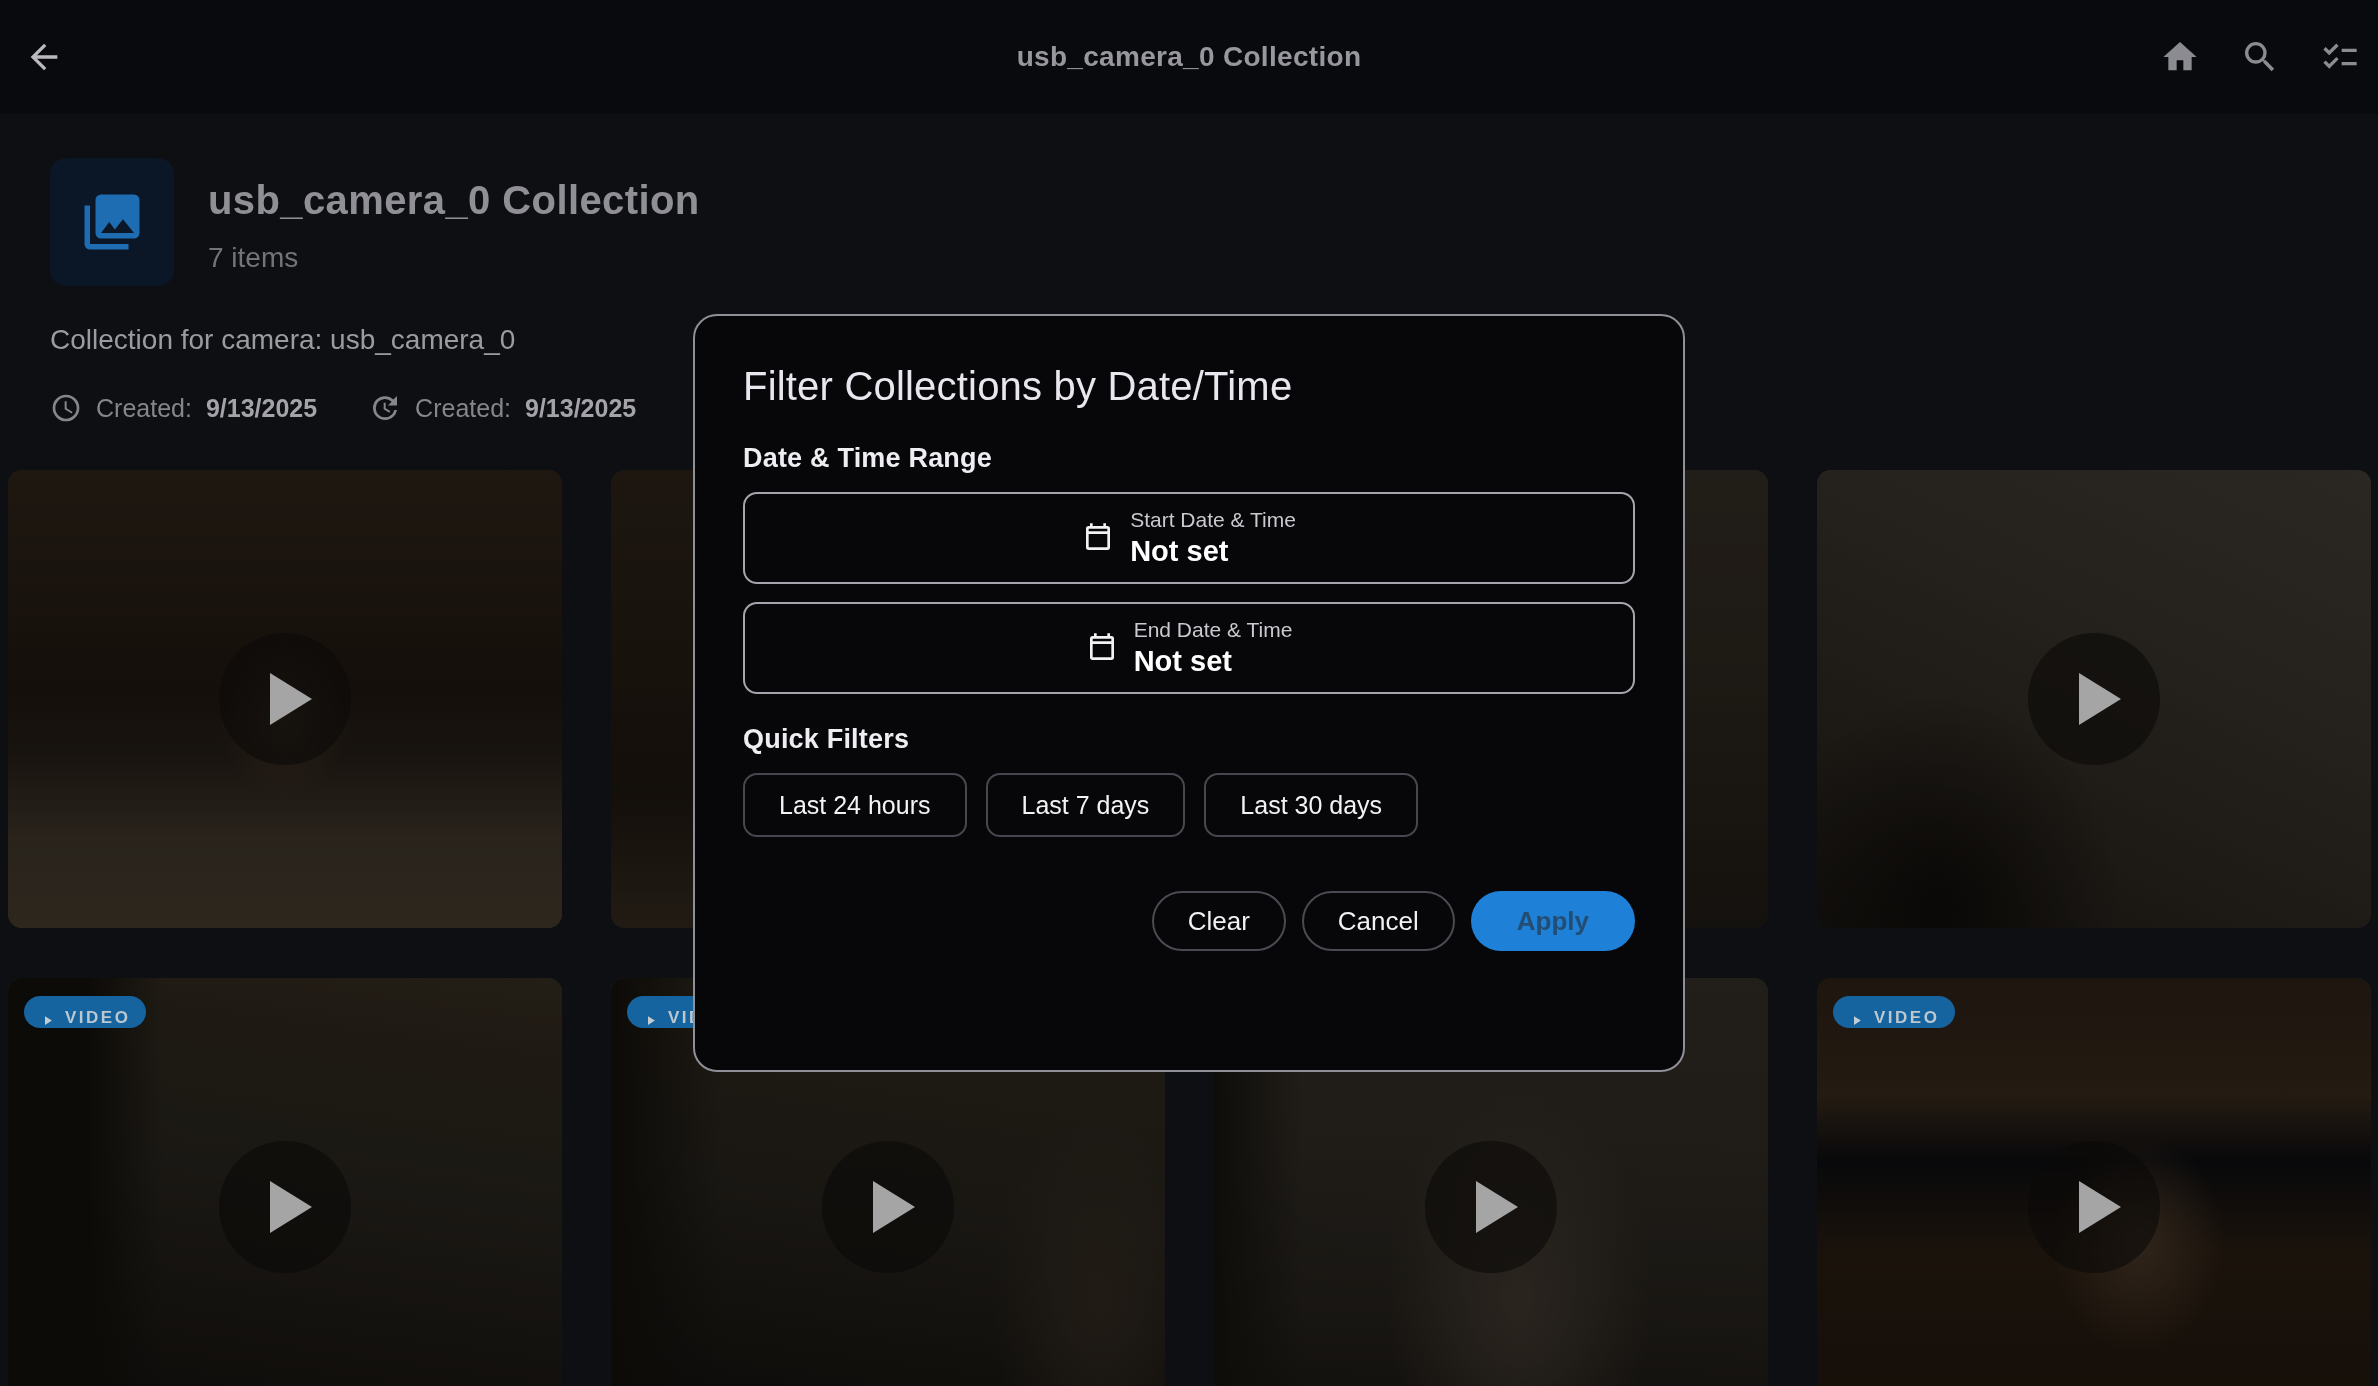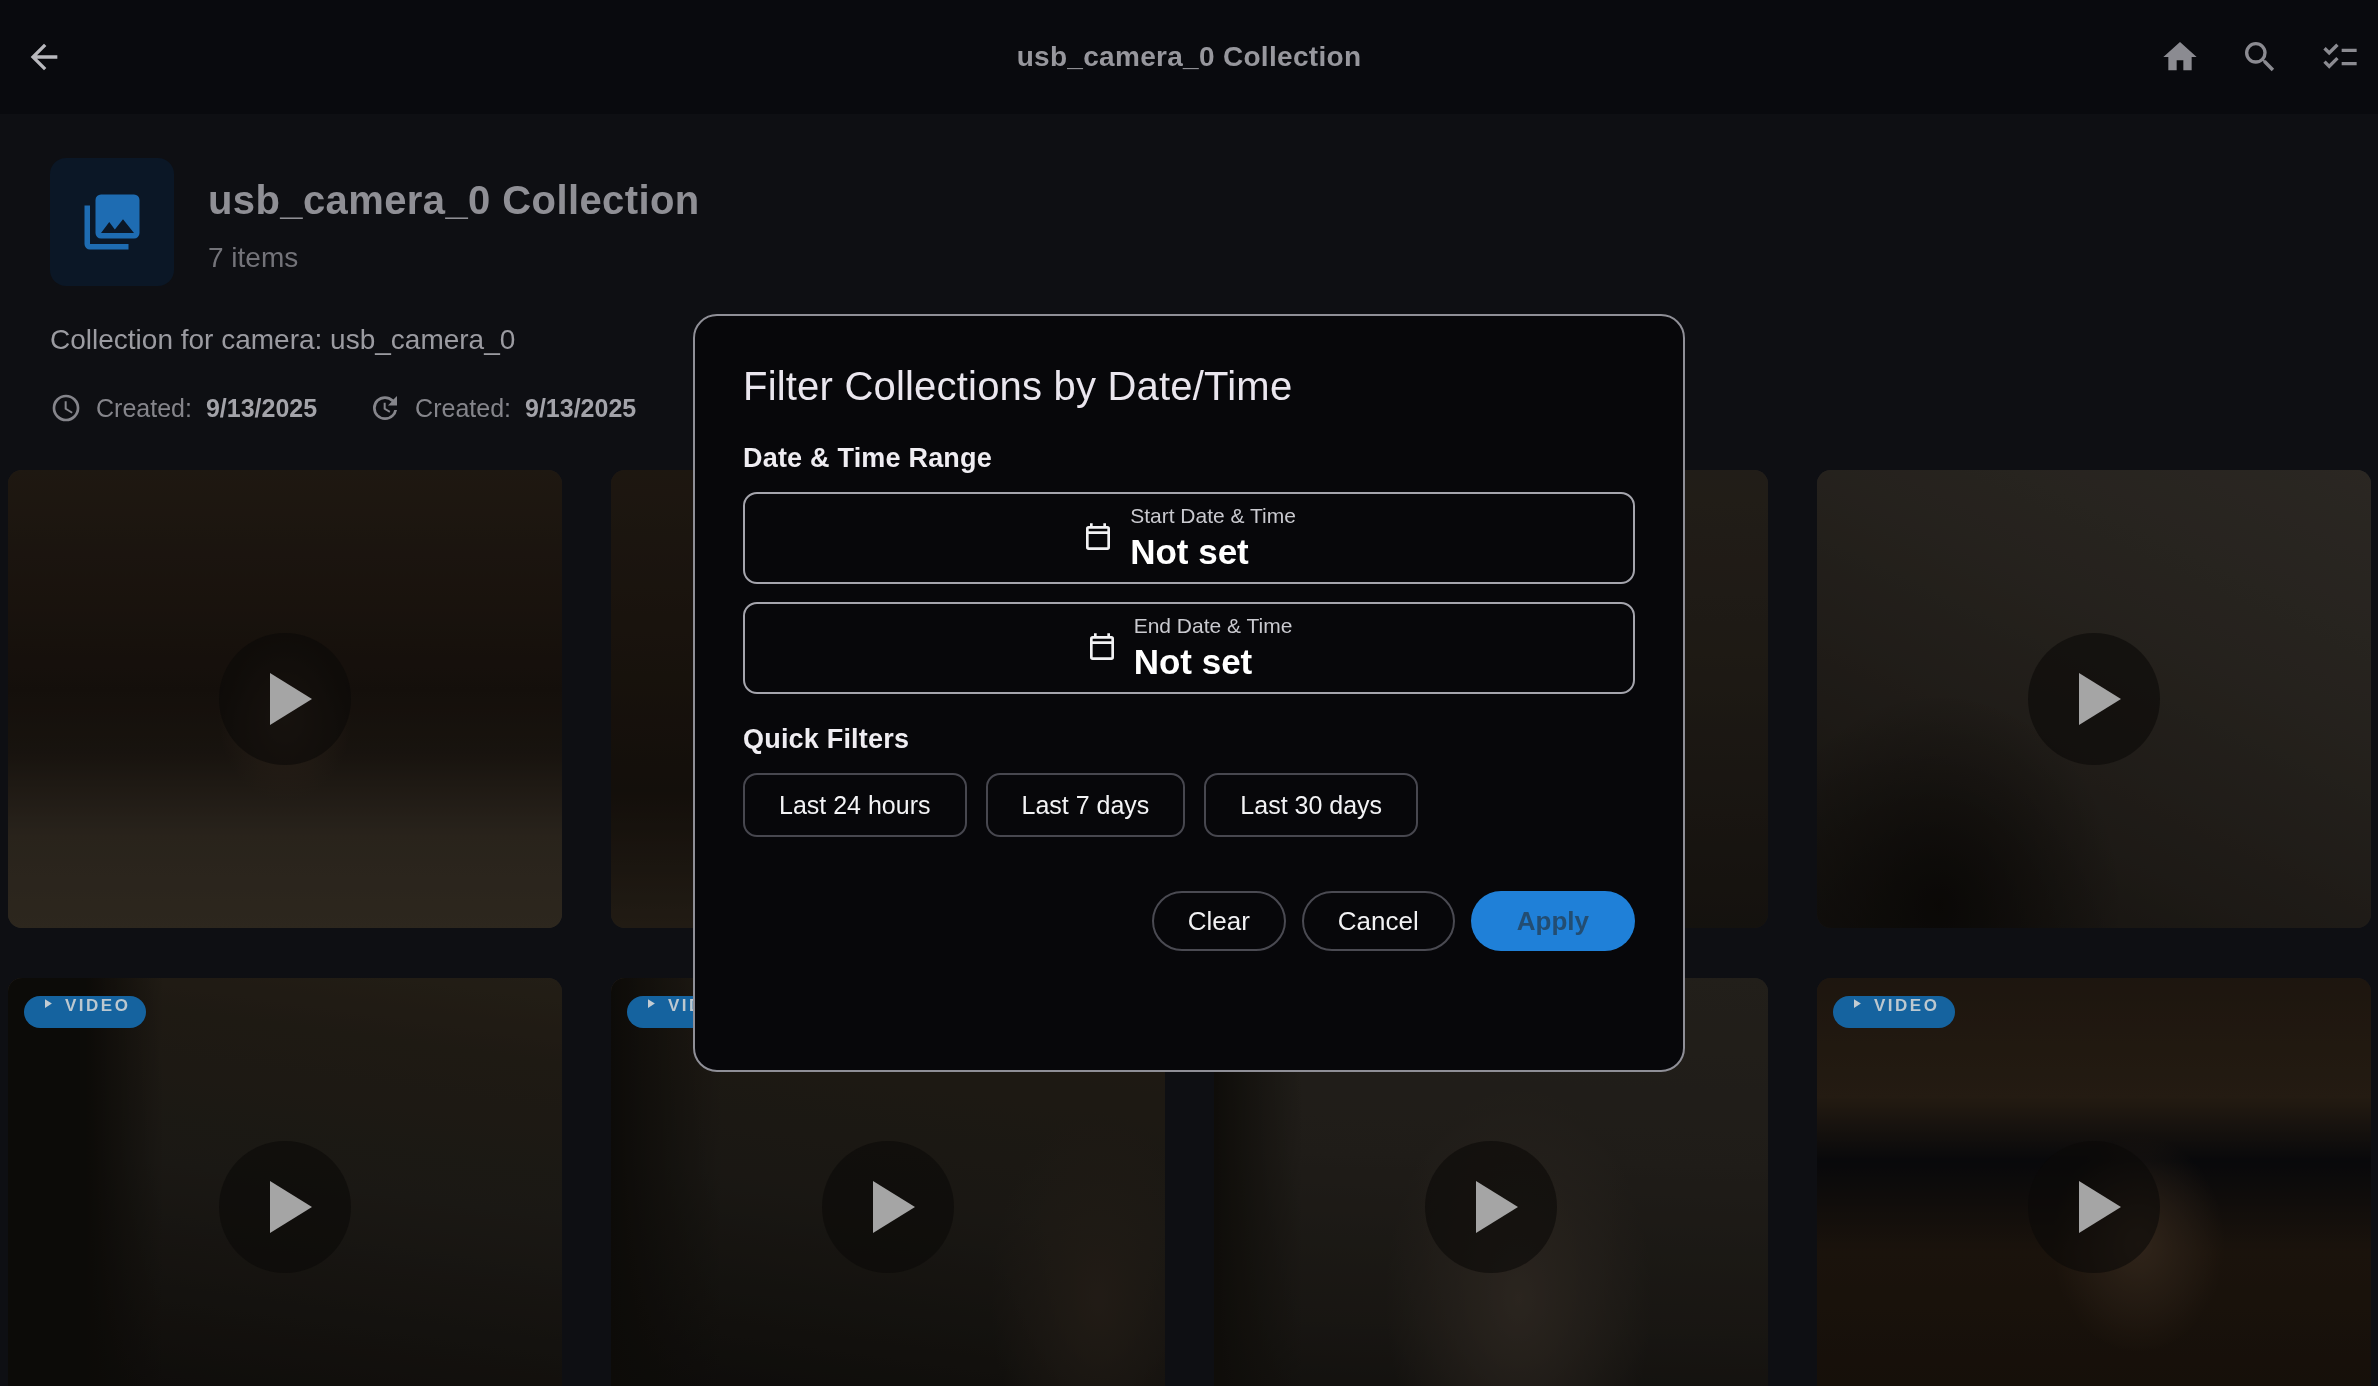--- a/index.html
+++ b/index.html
@@ -71,41 +71,41 @@
       linear-gradient(180deg,#33261a 0%,#3e2f1f 26%,#32251708 40%,#2e2115 60%,#241a10 100%);}
   .play-overlay{
     position:absolute;left:50%;top:50%;transform:translate(-50%,-50%);
     width:132px;height:132px;border-radius:50%;background:rgba(12,10,8,.62);
     display:flex;align-items:center;justify-content:center;
   }
   .play-tri{width:0;height:0;border-top:26px solid transparent;border-bottom:26px solid transparent;
     border-left:42px solid #a5a5a5;margin-left:12px;}
   .video-badge{
     position:absolute;left:16px;top:18px;height:32px;padding:0 16px;border-radius:16px;
-    background:#15639f;display:flex;align-items:flex-start;gap:10px;
+    background:#15639f;display:flex;align-items:flex-end;gap:10px;
   }
   .video-badge svg{width:15px;height:15px;color:#c2ccd3;}
   .video-badge span{font-size:17px;font-weight:bold;letter-spacing:2.5px;color:#bcc8d0;}
   
   .modal{
     position:absolute;left:693px;top:314px;width:992px;height:758px;z-index:10;
     background:#07070a;border:2px solid #8f8f97;border-radius:24px;
     box-sizing:border-box;padding:46px 48px;color:#ecebf0;
   }
   .modal-title{font-size:40px;font-weight:400;color:#eae6ee;margin:2px 0 34px;letter-spacing:.2px;}
   .section-label{font-size:27px;font-weight:bold;color:#efedf2;margin:12px 0 18px;letter-spacing:.2px;}
   .field-btn{
     width:100%;height:92px;box-sizing:border-box;margin-bottom:18px;
     background:transparent;border:2px solid #a5a5ad;border-radius:14px;
     display:flex;align-items:center;justify-content:center;gap:16px;cursor:pointer;color:#fff;
   }
   .field-btn svg{width:32px;height:32px;color:#f2f2f4;}
   .field-text{display:flex;flex-direction:column;align-items:flex-start;line-height:1.2;}
   .field-label{font-size:21px;color:#c9c9cf;}
-  .field-value{font-size:35px;font-weight:bold;color:#ffffff;margin-top:2px;}
+  .field-value{font-size:29px;font-weight:bold;color:#ffffff;margin-top:2px;}
   .qf-label{margin-top:30px;}
   .chips{display:flex;flex-wrap:wrap;gap:19px;max-width:740px;}
   .chip{
     height:64px;padding:16px 34px;background:transparent;color:#f3f3f5;
     border:2px solid #47474f;border-radius:14px;font-size:25px;cursor:pointer;
     font-family:"Liberation Sans", sans-serif;
   }
   .actions{display:flex;justify-content:flex-end;align-items:center;gap:16px;margin-top:54px;}
   .action-btn{
     height:60px;border-radius:30px;font-size:26px;cursor:pointer;

